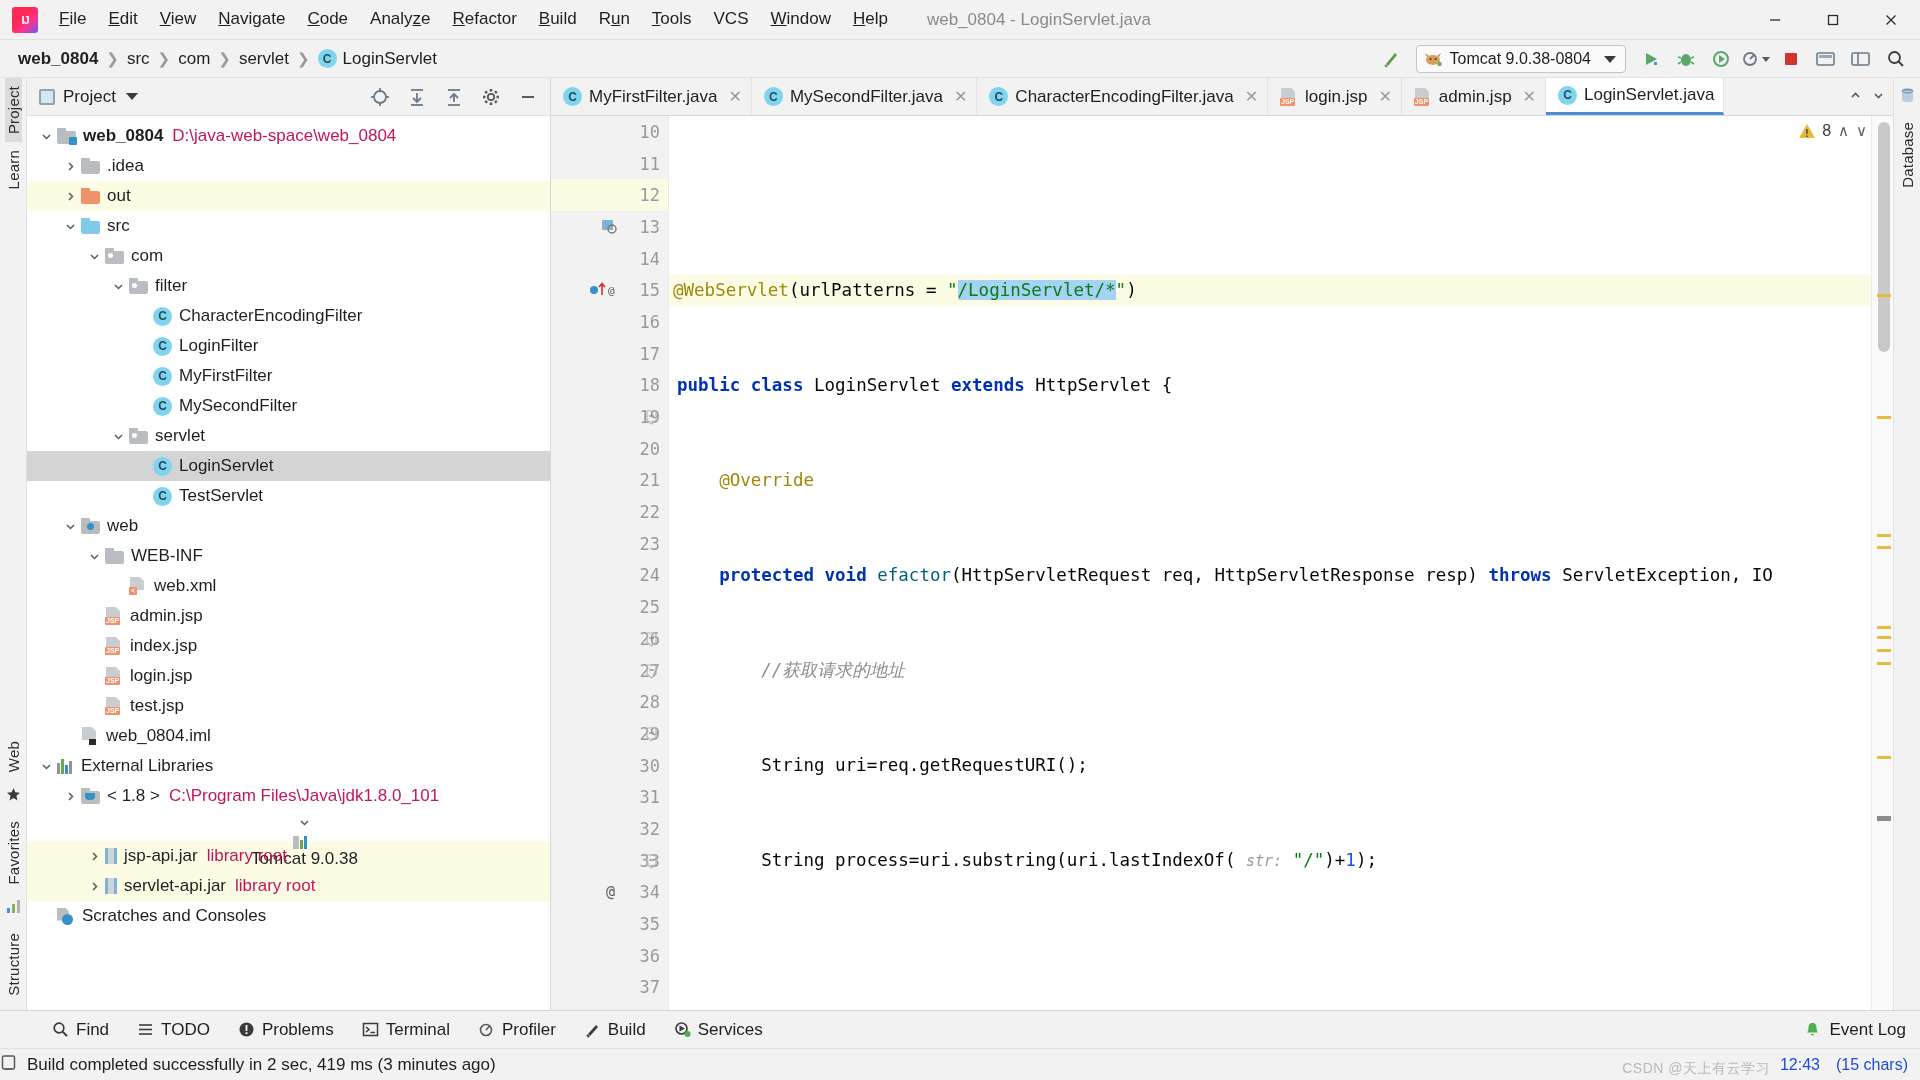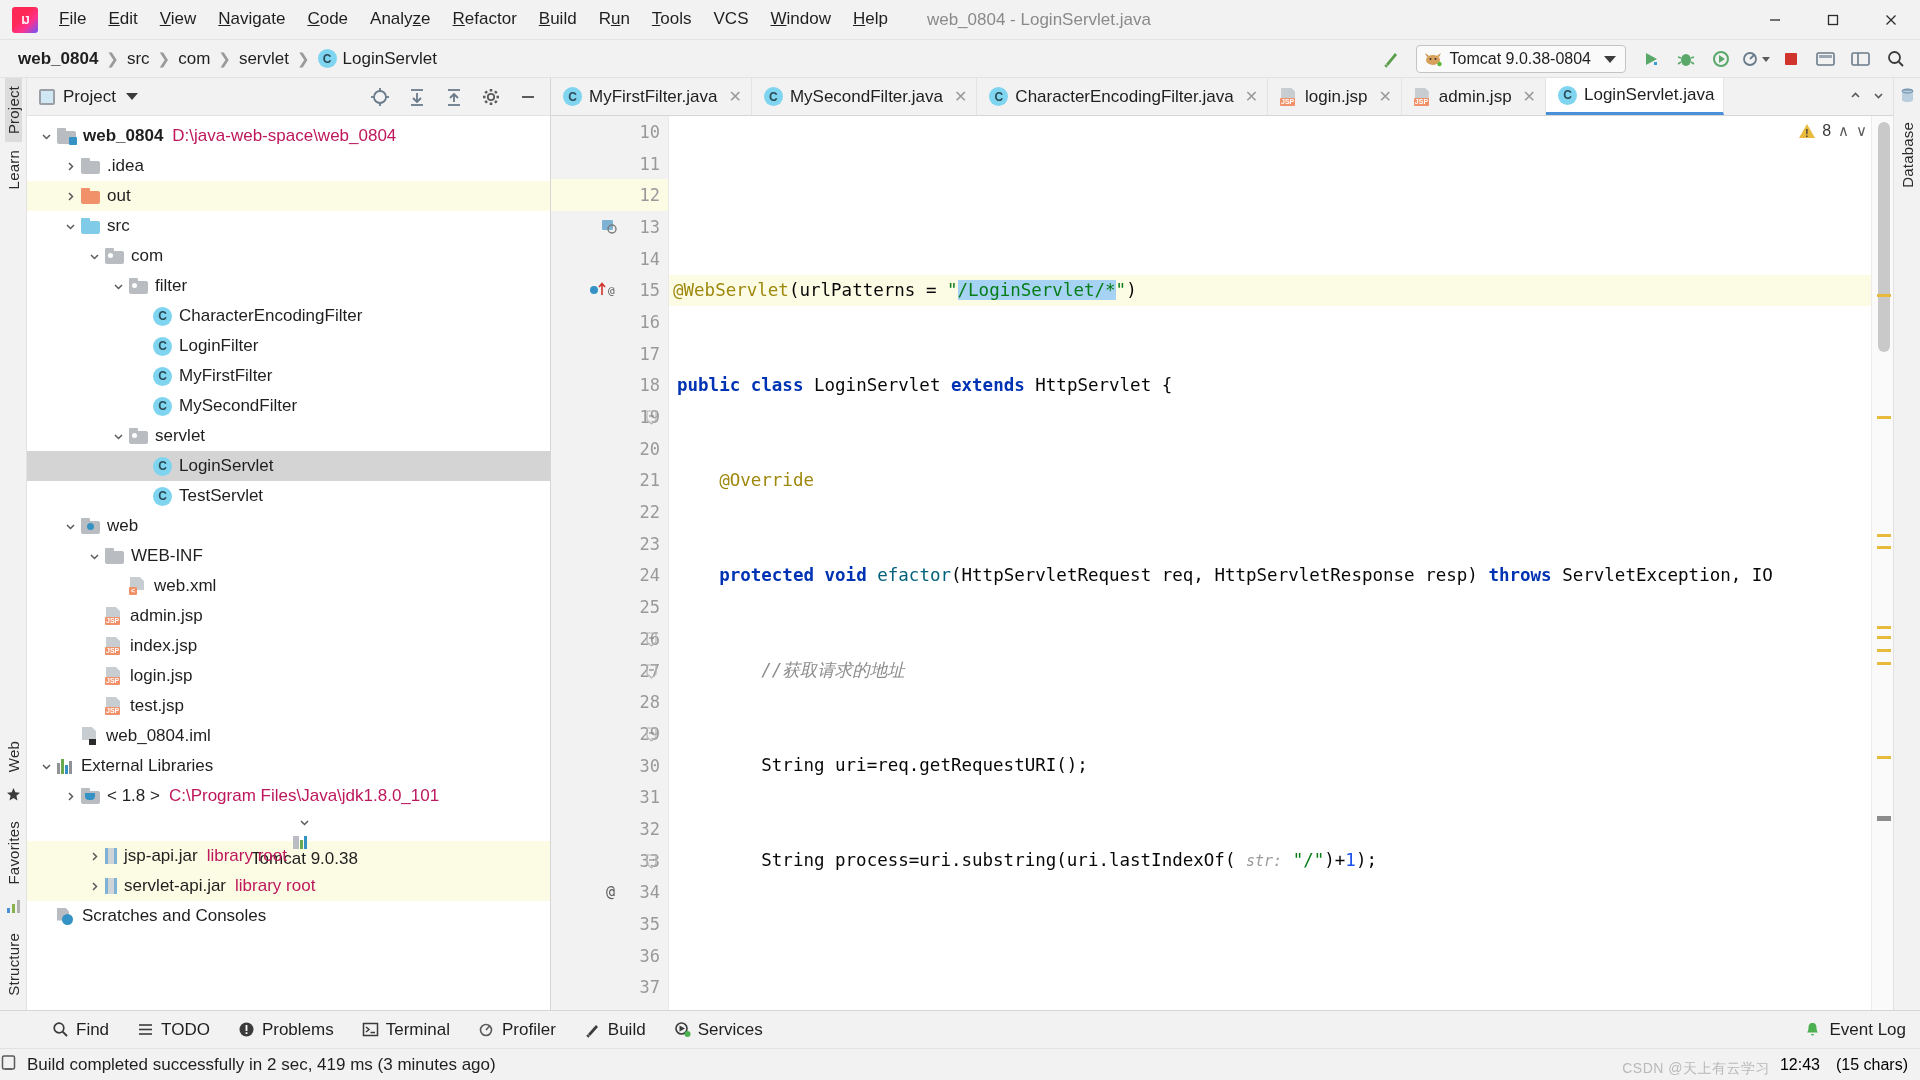--- a/index.html
+++ b/index.html
@@ -176,21 +176,21 @@
   .toolwin {
     height:38px; flex:0 0 38px; background:#f2f2f2; border-top:1px solid #d6d6d6;
     display:flex; align-items:center; padding-left:38px; gap:0; position:relative;
   }
   .tw { display:flex; align-items:center; gap:7px; padding:3px 14px; font-size:17px; color:#1f1f1f; white-space:nowrap;}
   .tw-right { position:absolute; right:14px; display:flex; align-items:center; gap:8px; font-size:17px;}
   .statusbar {
     height:32px; flex:0 0 32px; background:#f2f2f2; border-top:1px solid #e2e2e2;
     display:flex; align-items:center; gap:10px; position:relative; font-size:17px;
   }
-  .status-right { position:absolute; right:12px; display:flex; align-items:center; gap:16px; color:#000000; font-size:16px;}
+  .status-right { position:absolute; right:12px; display:flex; align-items:center; gap:16px; color:#1d4ed8; font-size:16px;}
   .wm { position:absolute; right:150px; bottom:2px; color:#b9b9b9; font-size:14px; letter-spacing:0.5px;}
 </style>
 </head>
 <body>
 
 <div class="app">
 
   <div class="titlebar">
     <div class="ij-logo"></div>
     <div class="menubar">

